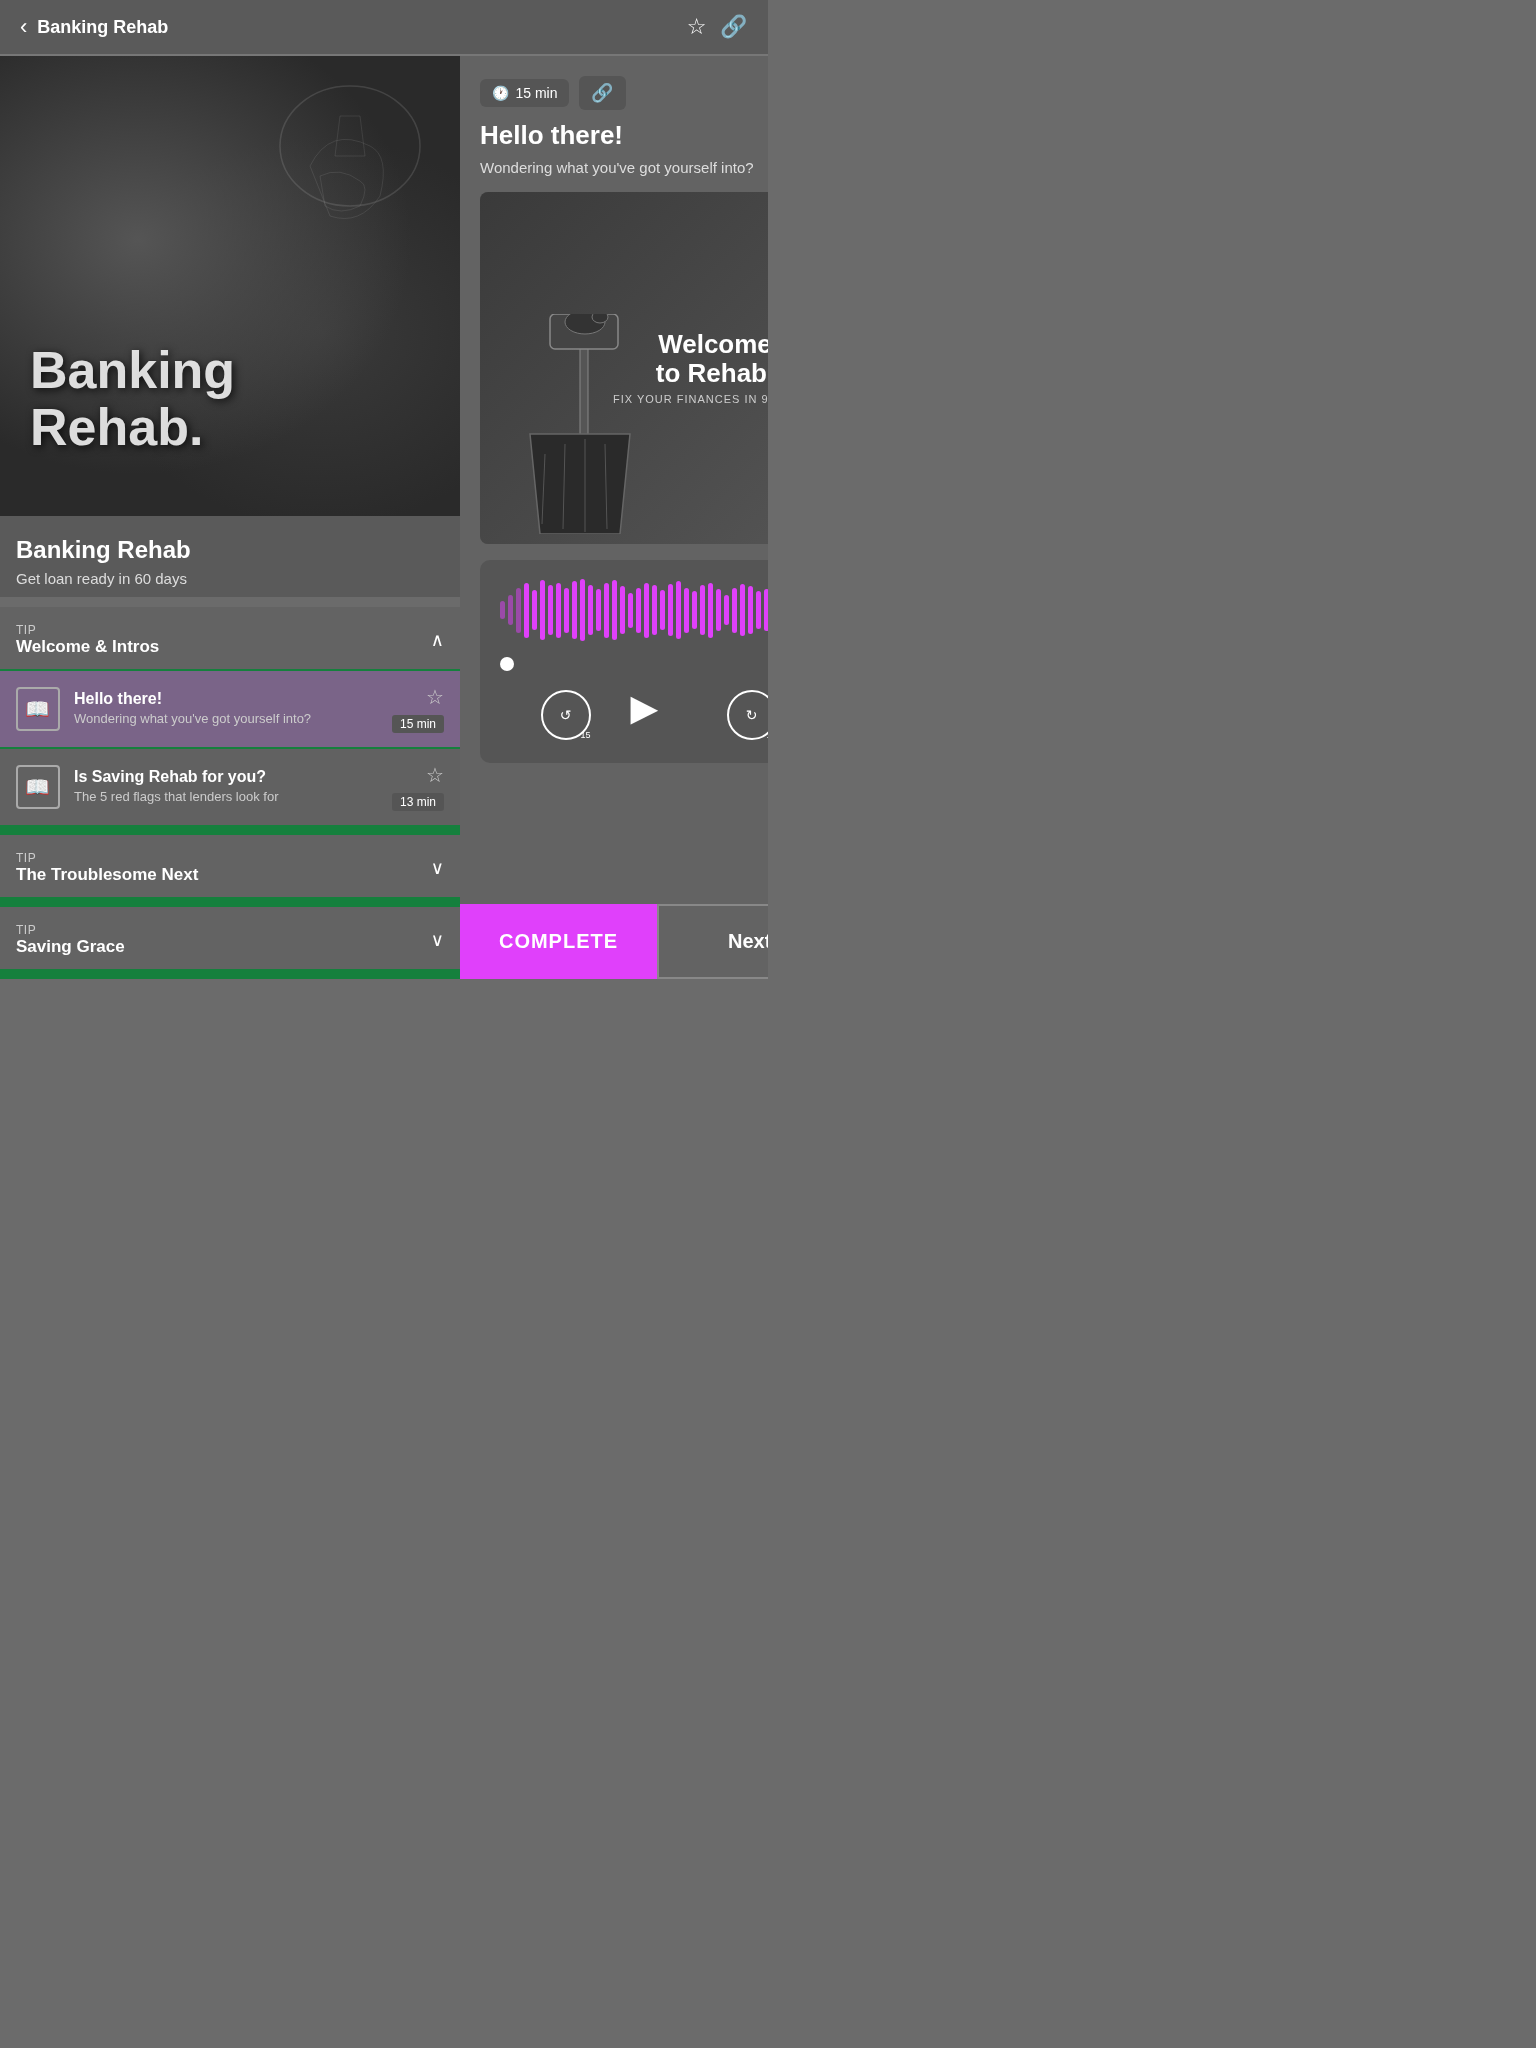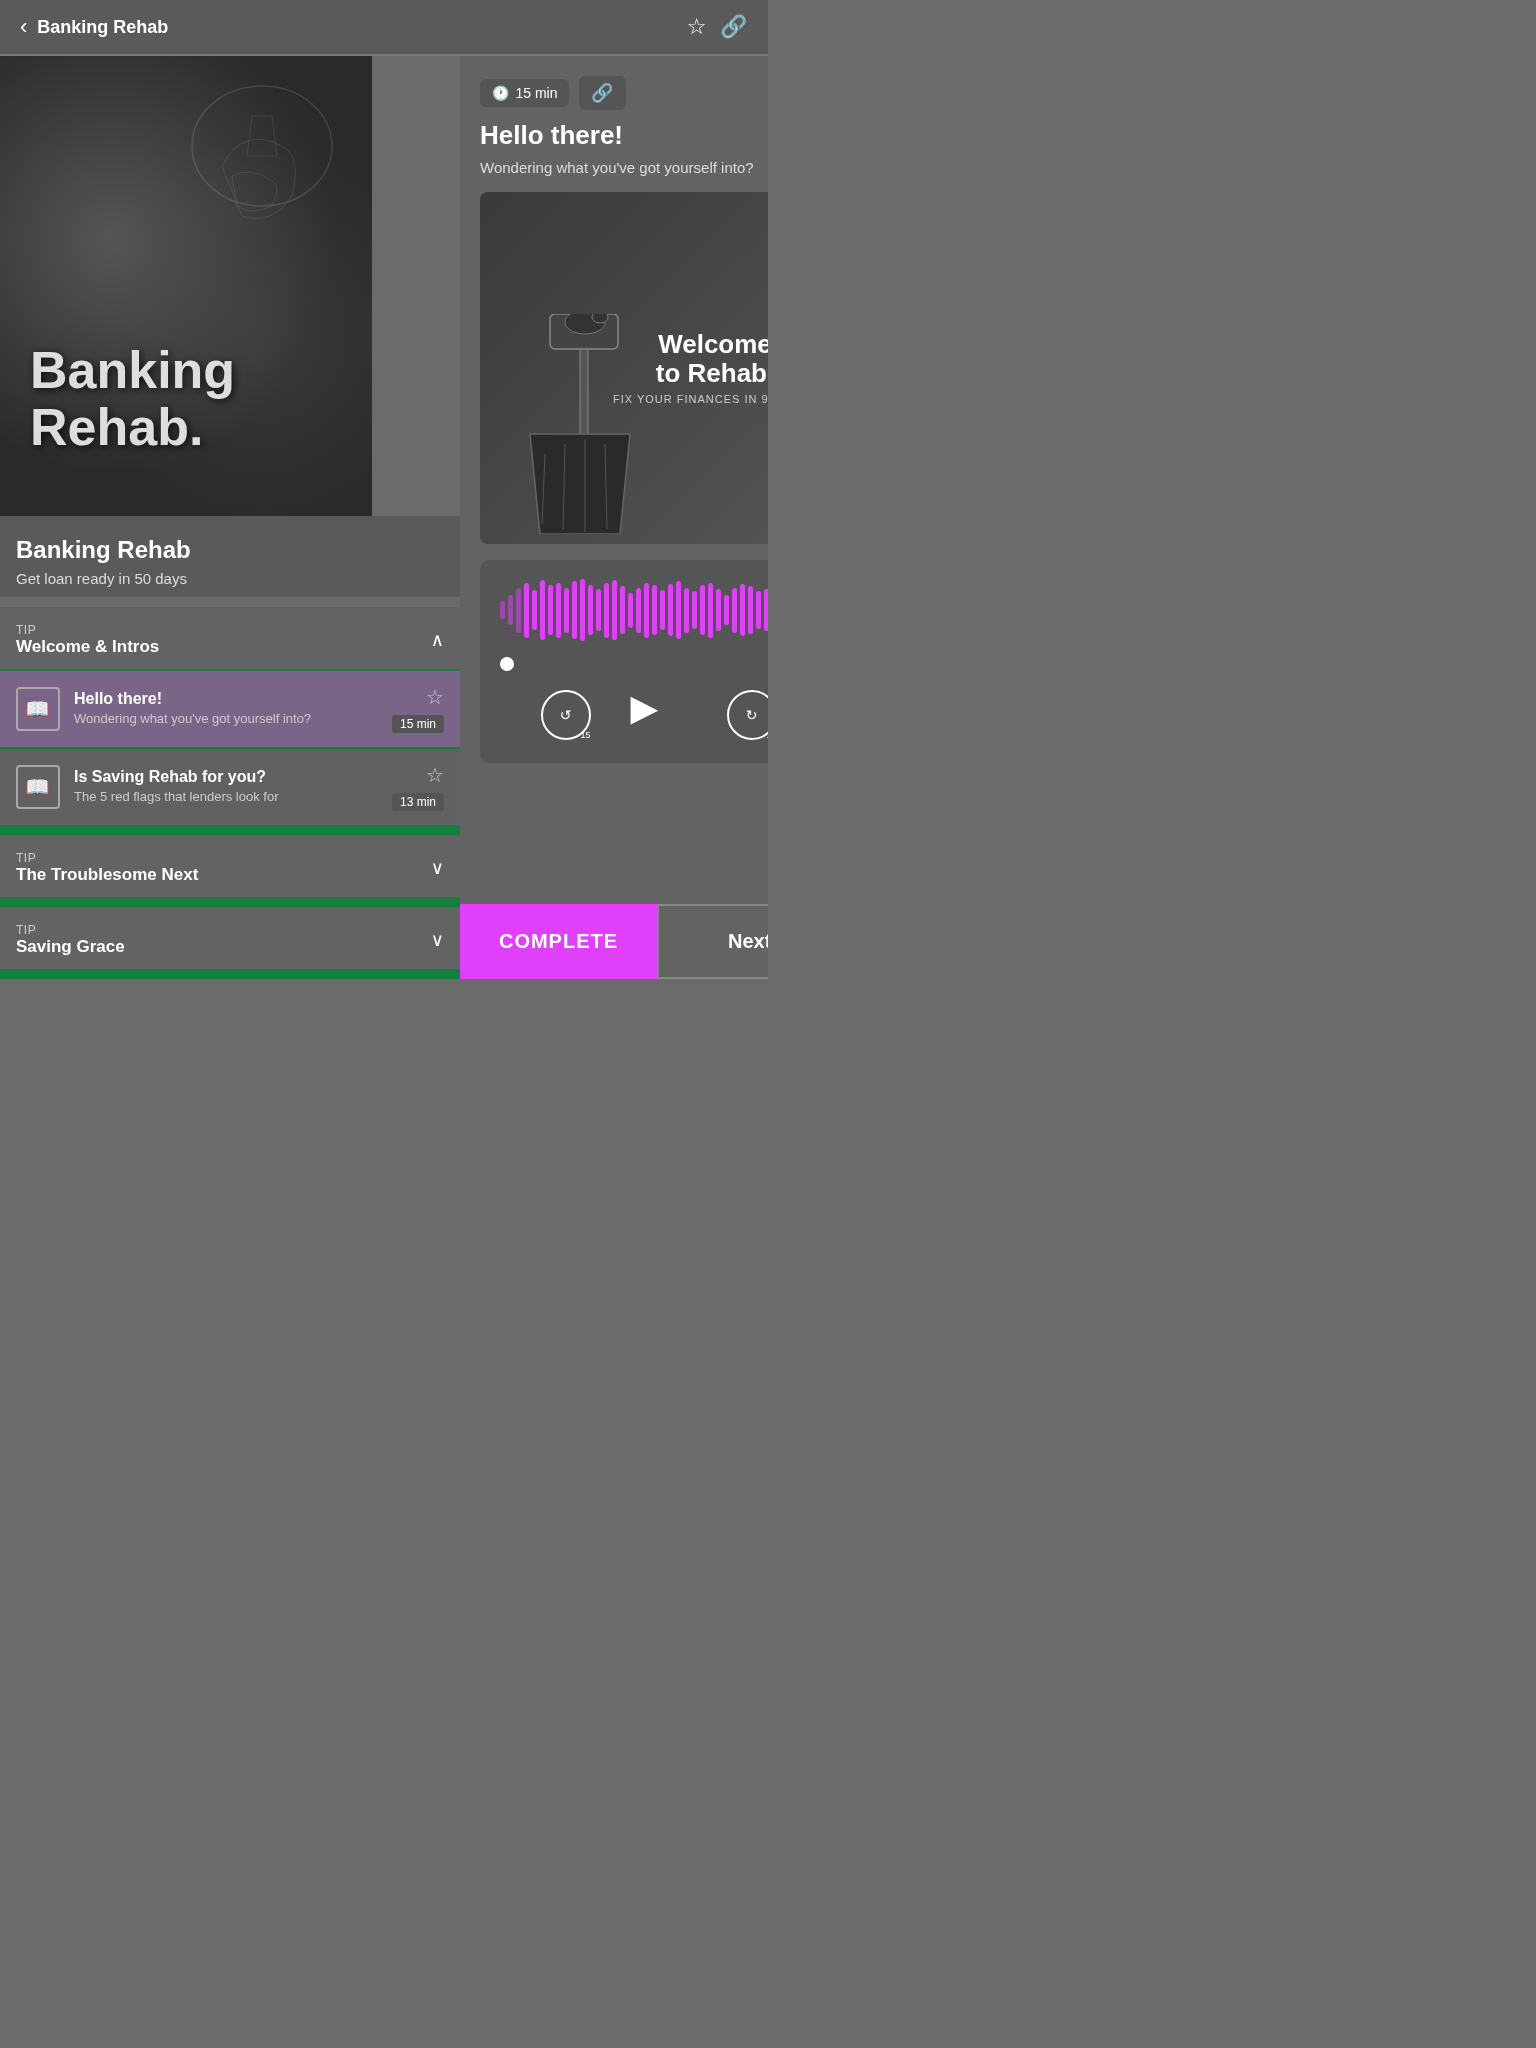--- a/index.html
+++ b/index.html
@@ -53,21 +53,21 @@
     }
 
     
     .left-col {
       width: 460px;
       flex-shrink: 0;
     }
 
     
     .course-image {
-      width: 372px;
+      width: 460px;
       height: 460px;
       background: linear-gradient(135deg, #2a2a2a 0%, #444 50%, #333 100%);
       position: relative;
       overflow: hidden;
       display: flex;
       align-items: center;
       justify-content: center;
     }
     .course-image-bg {
       width: 100%;
@@ -430,21 +430,21 @@
         <ellipse cx="100" cy="80" rx="70" ry="60" stroke="white" stroke-width="1.5" fill="none" opacity="0.4"></ellipse>
         <path d="M60 100 Q80 60 120 80 Q140 90 130 130 Q110 160 80 150 Z" stroke="white" stroke-width="1" fill="none" opacity="0.3"></path>
         <path d="M90 50 L110 50 L115 90 L85 90 Z" stroke="white" stroke-width="1" fill="none" opacity="0.3"></path>
         <path d="M70 110 Q90 100 110 115 Q120 120 110 140 Q90 150 75 140 Z" stroke="white" stroke-width="1" fill="none" opacity="0.3"></path>
       </svg>
       <div class="course-image-text">Banking<br>Rehab.</div>
     </div>
 
     <div class="course-info">
       <div class="course-title">Banking Rehab</div>
-      <div class="course-subtitle">Get loan ready in 50 days</div>
+      <div class="course-subtitle">Get loan ready in 60 days</div>
     </div>
 
     <div class="sections-list">
 
       <div class="section-header">
         <div>
           <div class="section-label">Tip</div>
           <div class="section-title">Welcome &amp; Intros</div>
         </div>
         <span class="section-chevron">∧</span>

